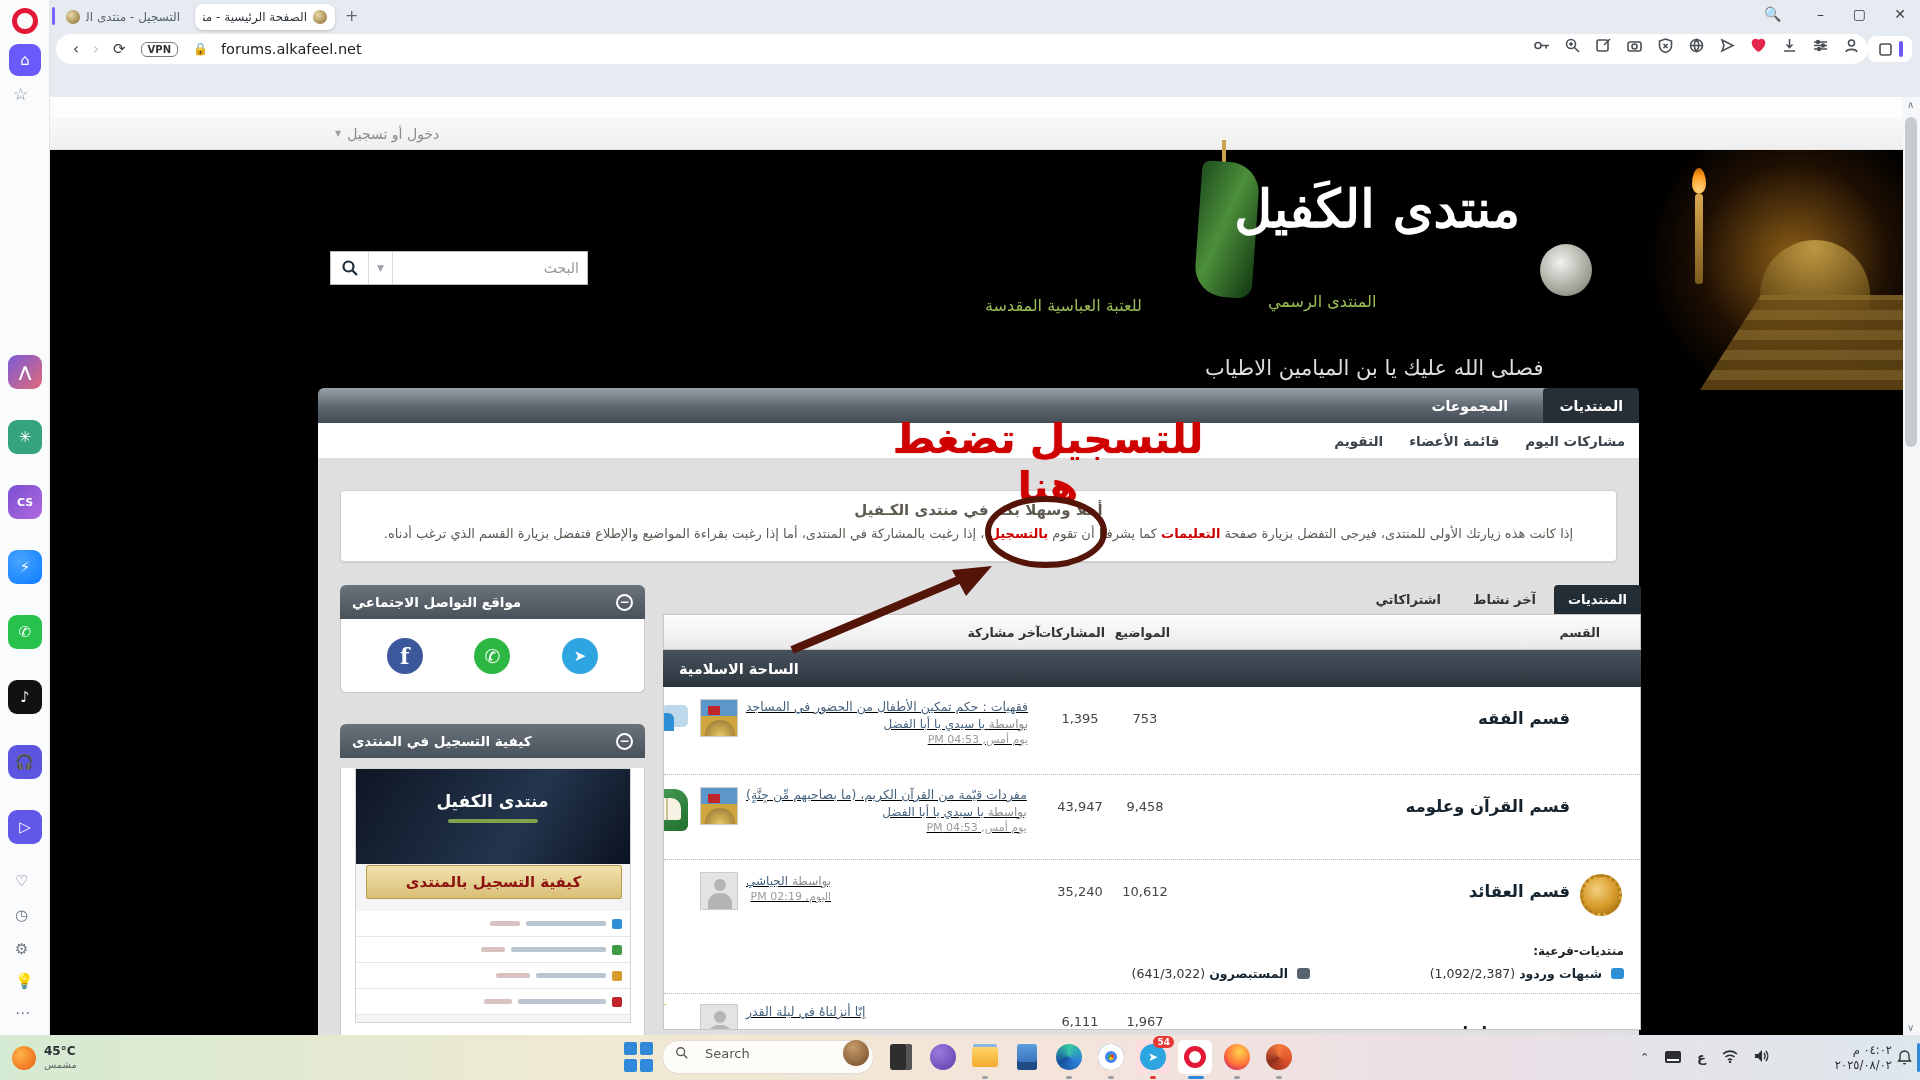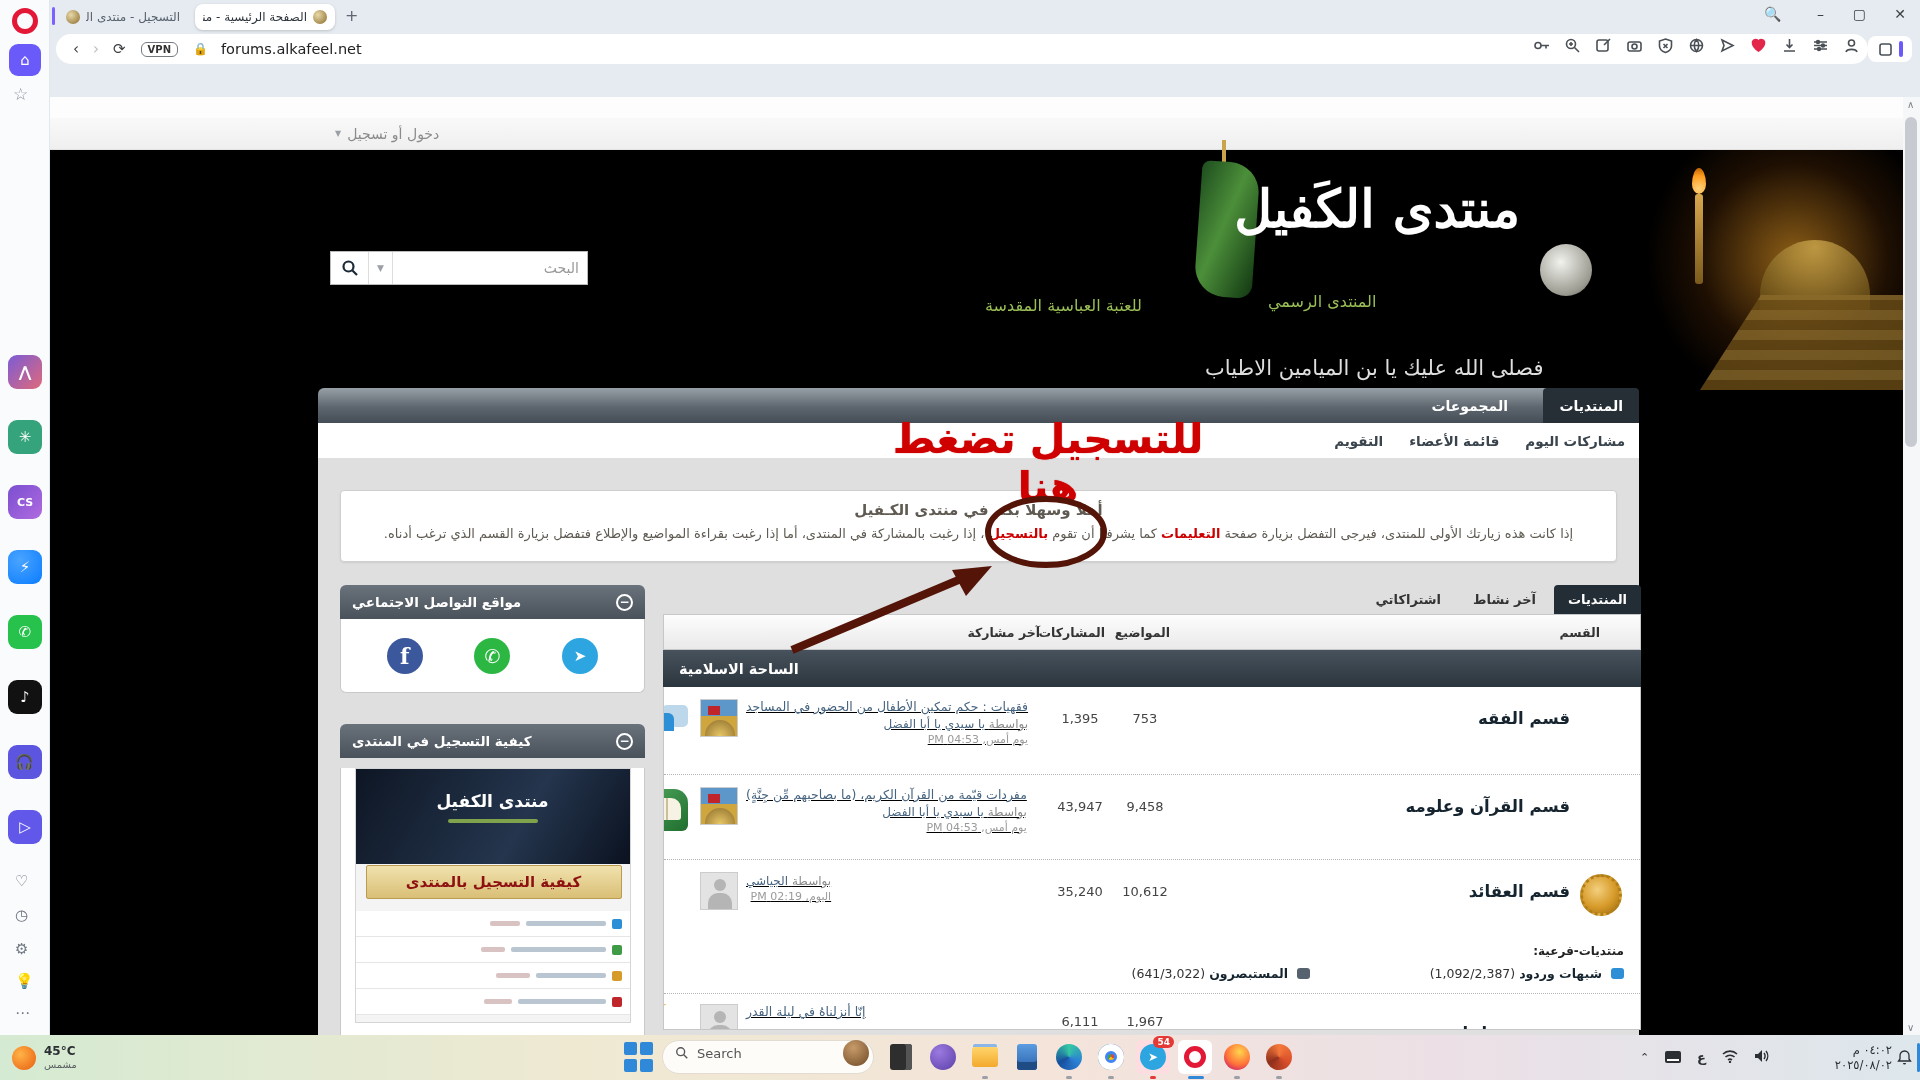--- a/index.html
+++ b/index.html
@@ -469,21 +469,21 @@
     </div>
 
     <div class="tb-ic" style="left:622px;">
         <div class="win">
           <div></div>
           <div></div>
           <div></div>
           <div></div>
         </div>
       </div>
-    <div class="tb-ic" style="left:662px;width:212px;background:rgba(255,255,255,.85);border-radius:17px;justify-content:flex-start;padding:0 4px 8px 12px;gap:8px;border:1px solid #e3dcd2;">
+    <div class="tb-ic" style="left:662px;width:212px;background:rgba(255,255,255,.85);border-radius:17px;justify-content:flex-start;padding:0 4px 8px 12px;gap:16px;border:1px solid #e3dcd2;">
       <svg width="14" height="14" viewBox="0 0 16 16">
           <circle cx="6.5" cy="6.5" r="4.5" fill="none" stroke="#555" stroke-width="1.6"></circle>
           <path d="M10 10l4 4" stroke="#555" stroke-width="1.6"></path>
         </svg>
       <span style="font-size:13px;color:#555;flex:1;">Search</span>
       <span style="width:26px;height:26px;border-radius:50%;background:radial-gradient(circle at 40% 30%,#c89b6a,#6e4a26);"></span>
     </div>
 
     <div class="tb-ic" style="left:884px;">
         <span style="width:22px;height:26px;background:#2e2e2e;border-radius:3px;box-shadow:inset -6px 0 0 #555;"></span>

